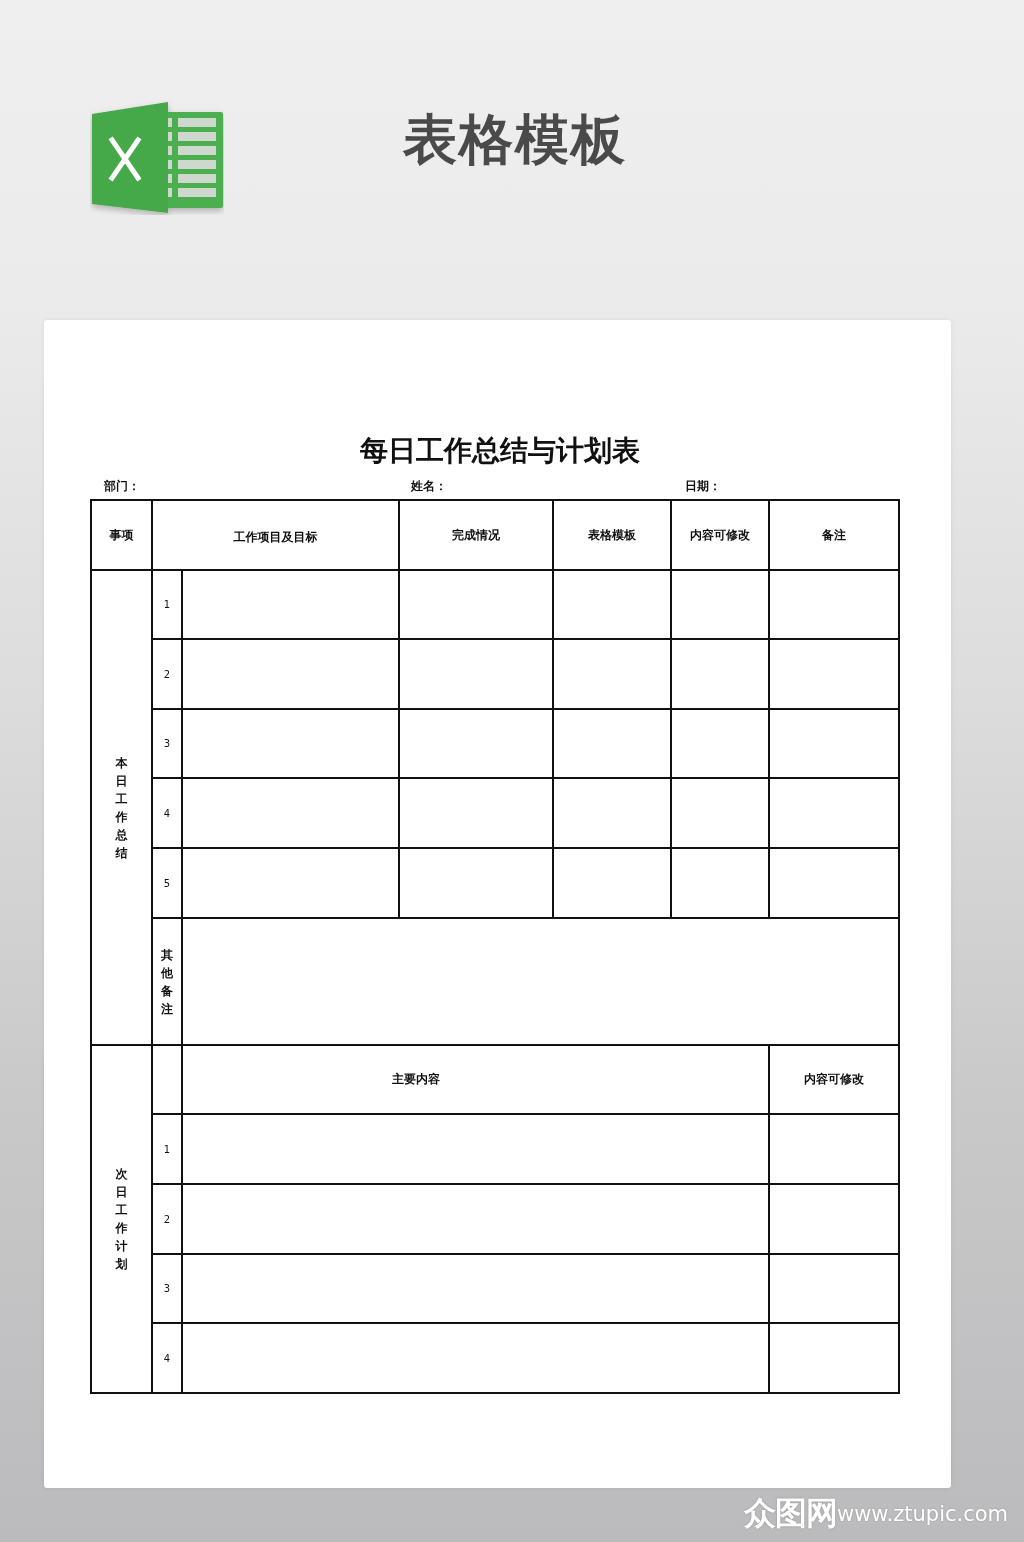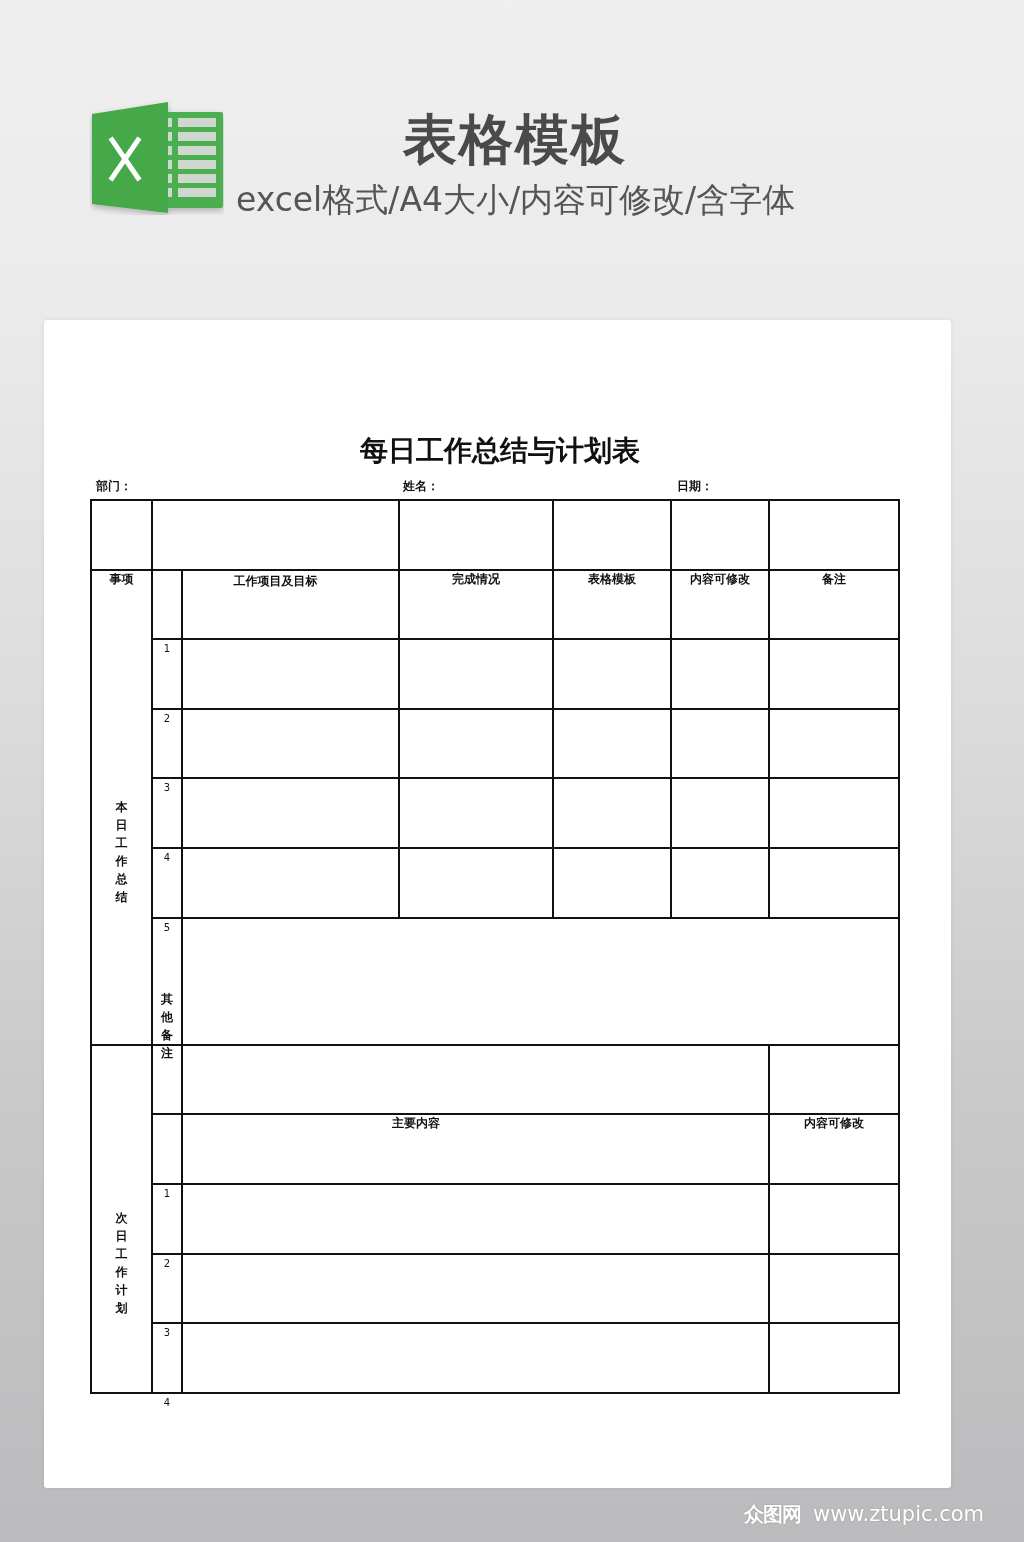--- a/index.html
+++ b/index.html
@@ -22,39 +22,38 @@
   }
   .card {
     position: absolute; left: 44px; top: 320px; width: 907px; height: 1168px;
     background: #fff; border-radius: 3px;
     box-shadow: 0 0 4px rgba(0,0,0,0.08);
   }
   .doc-title {
     position: absolute; left: 0; top: 432px; width: 1000px; text-align: center;
     font-family: "DejaVu Serif", serif; font-size: 28px; font-weight: bold; color: #111;
   }
-  .meta { position: absolute; top: 478px; font-size: 12px; font-weight: bold; color: #111; font-family: "DejaVu Sans", sans-serif; }
+  .meta { position: absolute; top: 478px; font-size: 12px; font-weight: bold; color: #111; font-family: "DejaVu Sans", sans-serif; margin-left: 8px; }
   .grid { position: absolute; left: 0; top: 0; width: 1024px; height: 1542px; pointer-events: none; }
   .line-h, .line-v { position: absolute; background: #111; }
   .line-h { height: 2px; }
   .line-v { width: 2px; }
   .cell-text {
     position: absolute; font-size: 12px; font-weight: bold; color: #111;
     display: flex; align-items: center; justify-content: center; text-align: center;
     font-family: "DejaVu Sans", sans-serif;
-    margin-top: 44px;
   }
   .cell-num { font-size: 10px; font-weight: normal; }
   .vert { flex-direction: column; line-height: 18px; font-size: 12px; }
   .cell-input { position: absolute; }
   .watermark {
     position: absolute; left: 744px; top: 1494px; height: 40px; display: flex; align-items: center;
     color: #fff; font-family: "DejaVu Sans", sans-serif;
   }
-  .wm-logo { font-size: 20px; font-weight: bold; letter-spacing: -1px; margin-right: 12px; text-shadow: 0 0 2px rgba(0,0,0,0.25);}
+  .wm-logo { font-size: 32px; font-weight: bold; letter-spacing: -1px; text-shadow: 0 0 2px rgba(0,0,0,0.25);}
   .wm-url { font-size: 21px; text-shadow: 0 0 2px rgba(0,0,0,0.2); }
 </style>
 </head>
 <body>
 
 <div class="banner">
   <svg class="excel-icon" viewBox="0 0 134 115">
     <defs>
       <filter id="sh" x="-20%" y="-20%" width="140%" height="140%">
         <feDropShadow dx="0" dy="3" stdDeviation="3" flood-color="#000" flood-opacity="0.25"></feDropShadow>
@@ -74,21 +73,20 @@
         <rect x="66" y="74" width="16" height="9"></rect>
           <rect x="88" y="74" width="38" height="9"></rect>
         <rect x="66" y="88" width="16" height="9"></rect>
           <rect x="88" y="88" width="38" height="9"></rect>
       </g>
       <path d="M2 14 L78 2 L78 113 L2 104 Z" fill="#45a849"></path>
       <path d="M22 40 L48 78 M48 40 L22 78" stroke="#fff" stroke-width="5" fill="none" stroke-linecap="square"></path>
     </g>
   </svg>
   <div class="banner-title">表格模板</div>
-  <div class="banner-subtitle">excel格式/A4大小/内容可修改/含字体</div>
 </div>
 
 <div class="card"></div>
 
 <div class="doc-title">每日工作总结与计划表</div>
 <div class="meta" style="left:96px">部门：</div>
 <div class="meta" style="left:403px">姓名：</div>
 <div class="meta" style="left:677px">日期：</div>
 
 <div class="grid">

